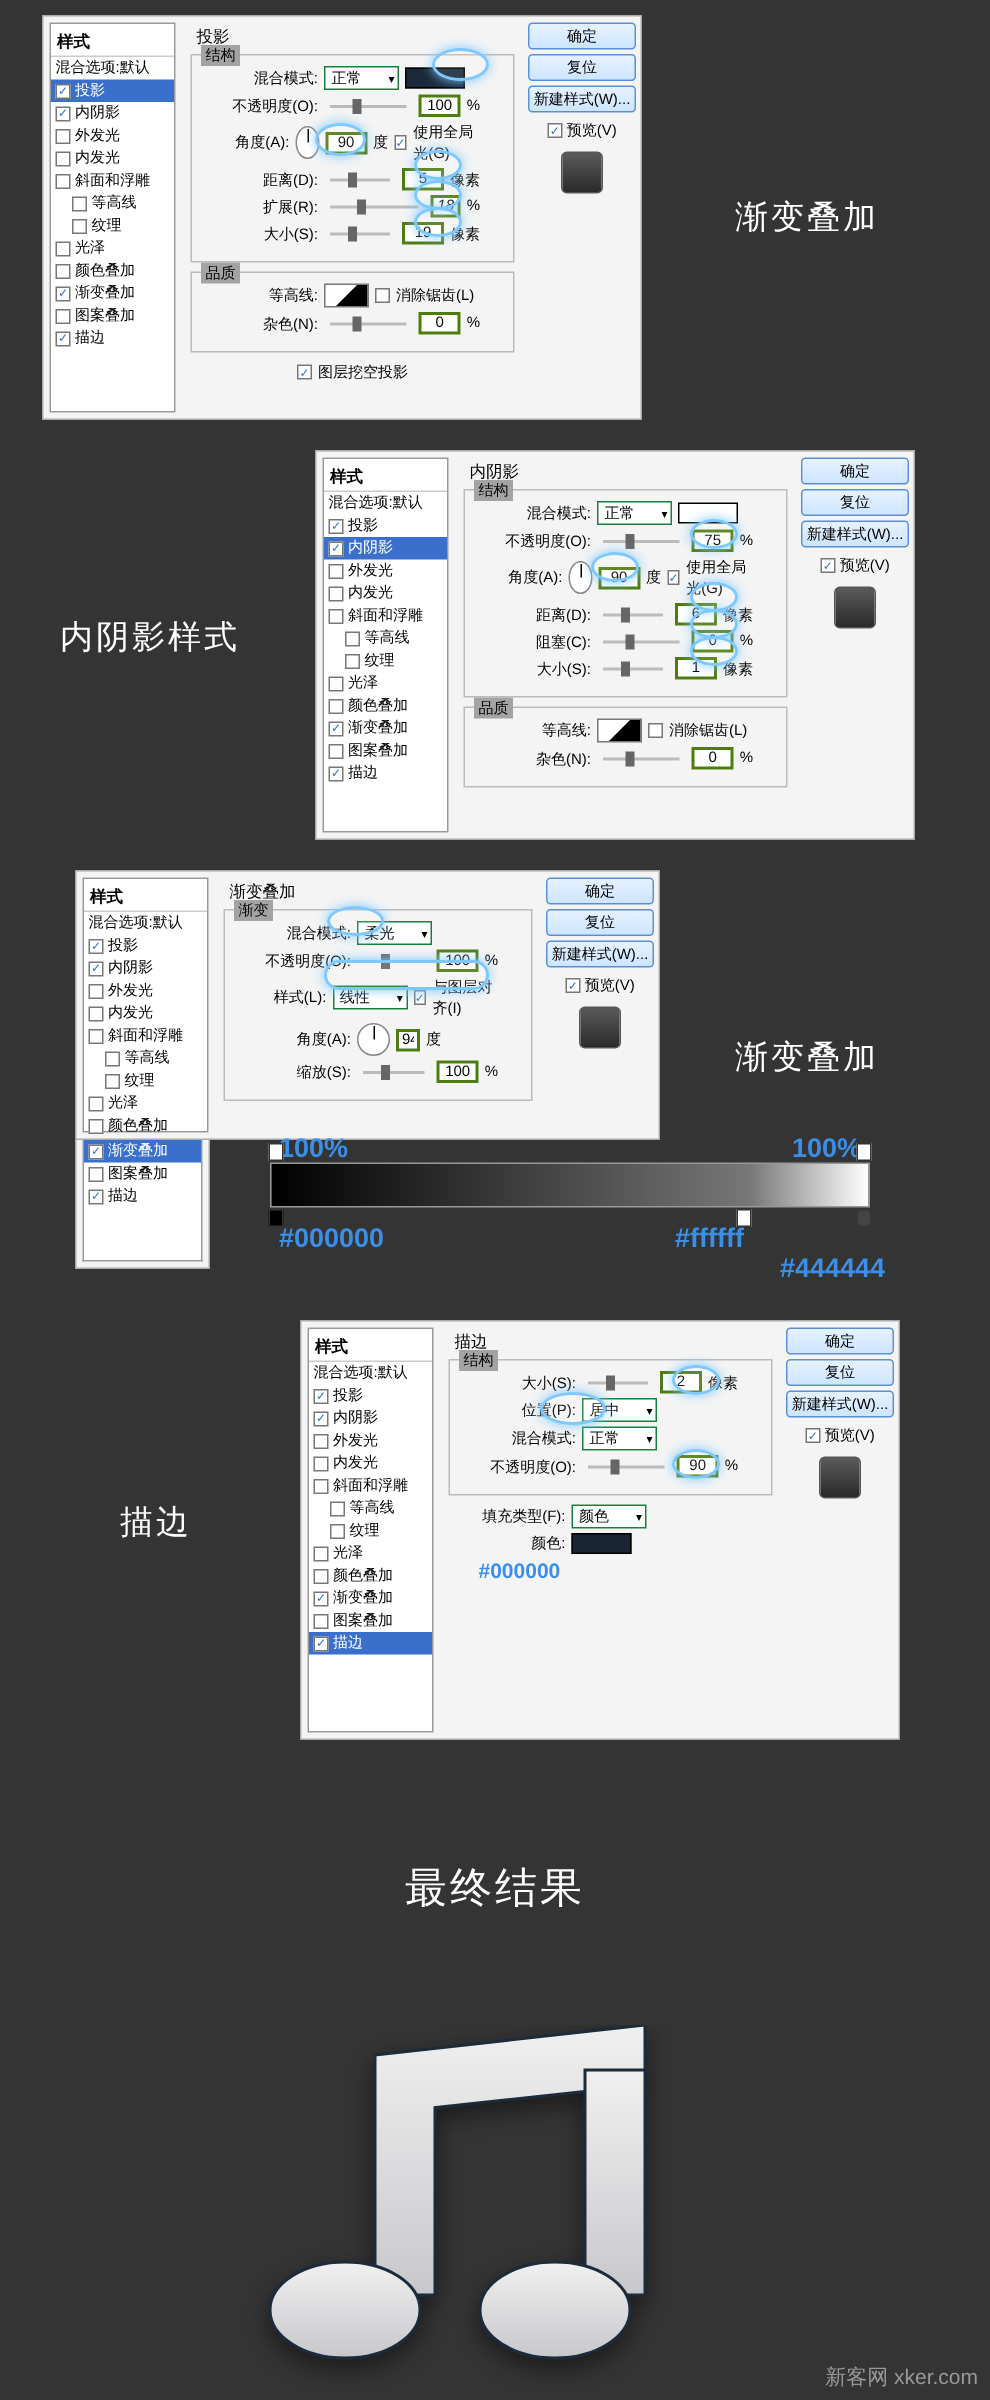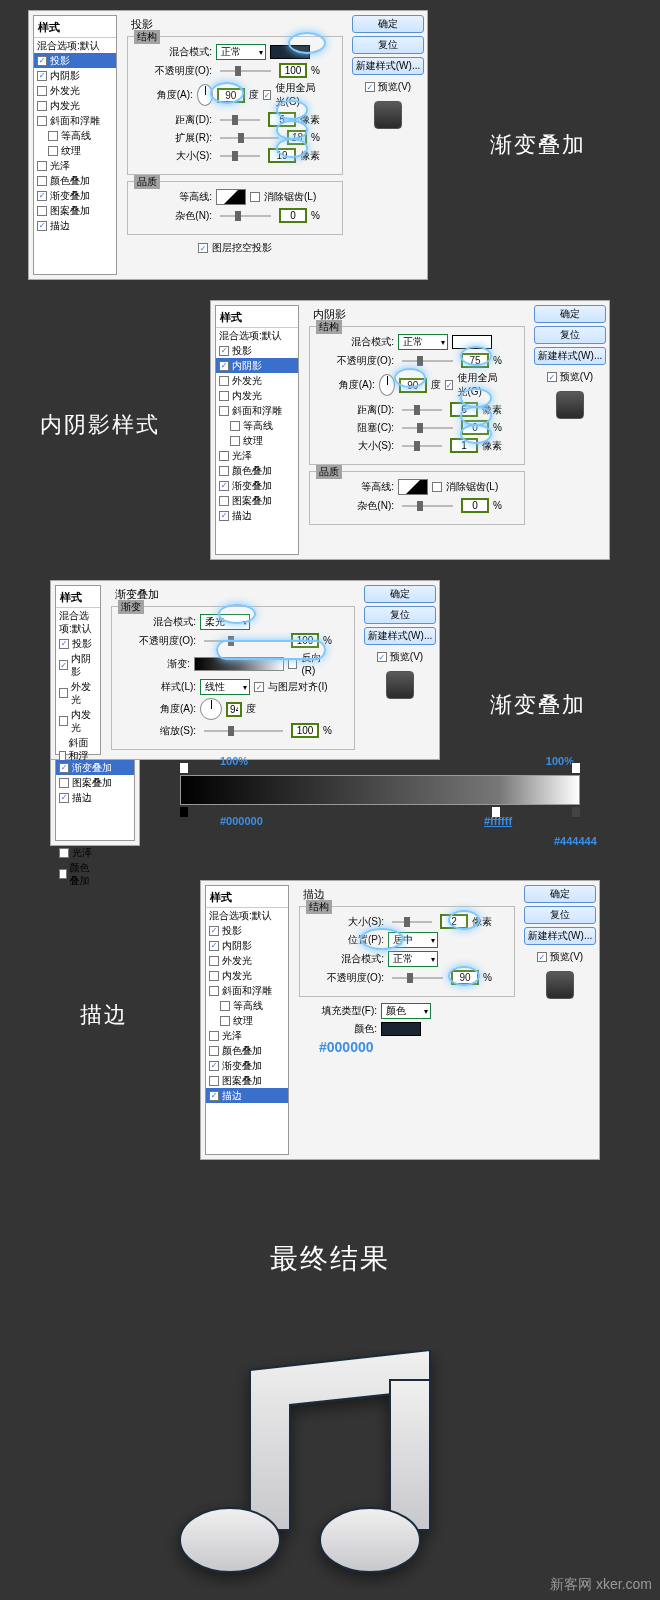--- a/index.html
+++ b/index.html
@@ -29,21 +29,21 @@
   .hl{position:absolute;border:2px solid #7cc8ff;border-radius:50%;box-shadow:0 0 8px #7cc8ff;background:rgba(255,255,255,0.1);pointer-events:none;}
   .title-txt{position:absolute;color:#fff;font-size:22px;letter-spacing:2px;}
   .contour{width:30px;height:16px;border:1px solid #777;background:linear-gradient(135deg,#fff 49%,#000 51%);display:inline-block;}
   .dial{width:22px;height:22px;border:1px solid #888;border-radius:50%;background:#fff;position:relative;display:inline-block;}
   .dial::after{content:"";position:absolute;width:1px;height:9px;background:#000;left:50%;top:1px;}
   .grad-preview{border:1px solid #888;background:linear-gradient(90deg,#000,#5a5a5a,#fff);height:14px;width:100px;display:inline-block;}
   .grad-bar-wrap{position:absolute;left:180px;top:775px;width:400px;}
   .grad-bar{height:30px;border:1px solid #999;background:linear-gradient(90deg,#000,#777 80%,#fff);position:relative;}
   .stop-top{width:10px;height:12px;border:1px solid #333;background:#fff;position:absolute;top:-14px;}
   .stop-bot{width:10px;height:12px;border:1px solid #333;background:#000;position:absolute;bottom:-14px;}
-  .grad-lab{position:absolute;color:#3b8fe6;font-size:11px;font-weight:bold;margin-left:34px;}
+  .grad-lab{position:absolute;color:#3b8fe6;font-size:18px;font-weight:bold;}
   .final{position:absolute;left:0;top:1240px;width:660px;text-align:center;}
   .final-title{color:#fff;font-size:28px;letter-spacing:2px;}
   .note{position:absolute;left:140px;top:1350px;}
   .watermark{position:absolute;right:8px;bottom:6px;color:#999;font-size:14px;}
   .grp-title{font-size:11px;padding:2px 4px;}
   .color-annot{color:#3b8fe6;font-size:14px;font-weight:bold;padding-left:20px;}
 </style>
 </head>
 <body>
 
@@ -366,26 +366,20 @@
             <span class="lab">混合模式:</span>
             <span class="sel-box">柔光</span>
           </div>
       <div class="frow">
             <span class="lab">不透明度(O):</span>
             <span class="slider"></span>
             <input class="inp" style="width: 28px;" value="100">
             <span>%</span>
           </div>
       <div class="frow">
-            <span class="lab">渐变:</span>
-            <span class="grad-preview"></span>
-            <span class="cb"></span>
-            <span>反向(R)</span>
-          </div>
-      <div class="frow">
             <span class="lab">样式(L):</span>
             <span class="sel-box">线性</span>
             <span class="cb">✓</span>
             <span>与图层对齐(I)</span>
           </div>
       <div class="frow">
             <span class="lab">角度(A):</span>
             <span class="dial"></span>
             <input class="inp" style="width: 16px;" value="94">
             <span>度</span>
@@ -434,21 +428,21 @@
   <div class="grad-lab" style="left:6px;top:-20px;">100%</div>
   <div class="grad-lab" style="right:6px;top:-20px;">100%</div>
   <div class="grad-bar">
     <span class="stop-top" style="left:-2px"></span>
     <span class="stop-top" style="right:-2px"></span>
     <span class="stop-bot" style="left:-2px;background:#000"></span>
     <span class="stop-bot" style="left:310px;background:#fff"></span>
     <span class="stop-bot" style="right:-2px;background:#444"></span>
   </div>
   <div class="grad-lab" style="left:6px;top:40px;">#000000</div>
-  <div class="grad-lab" style="left:270px;top:40px;text-decoration:underline;">#ffffff</div>
+  <div class="grad-lab" style="left:270px;top:40px;">#ffffff</div>
   <div class="grad-lab" style="left:340px;top:60px;">#444444</div>
 </div>
 
 <div class="panel" style="left:200px;top:880px;width:400px;height:280px;">
   <div class="sidebar">
     <div class="hdr">样式</div>
     <div class="row">
           <span>混合选项:默认</span>
         </div>
     <div class="row">

